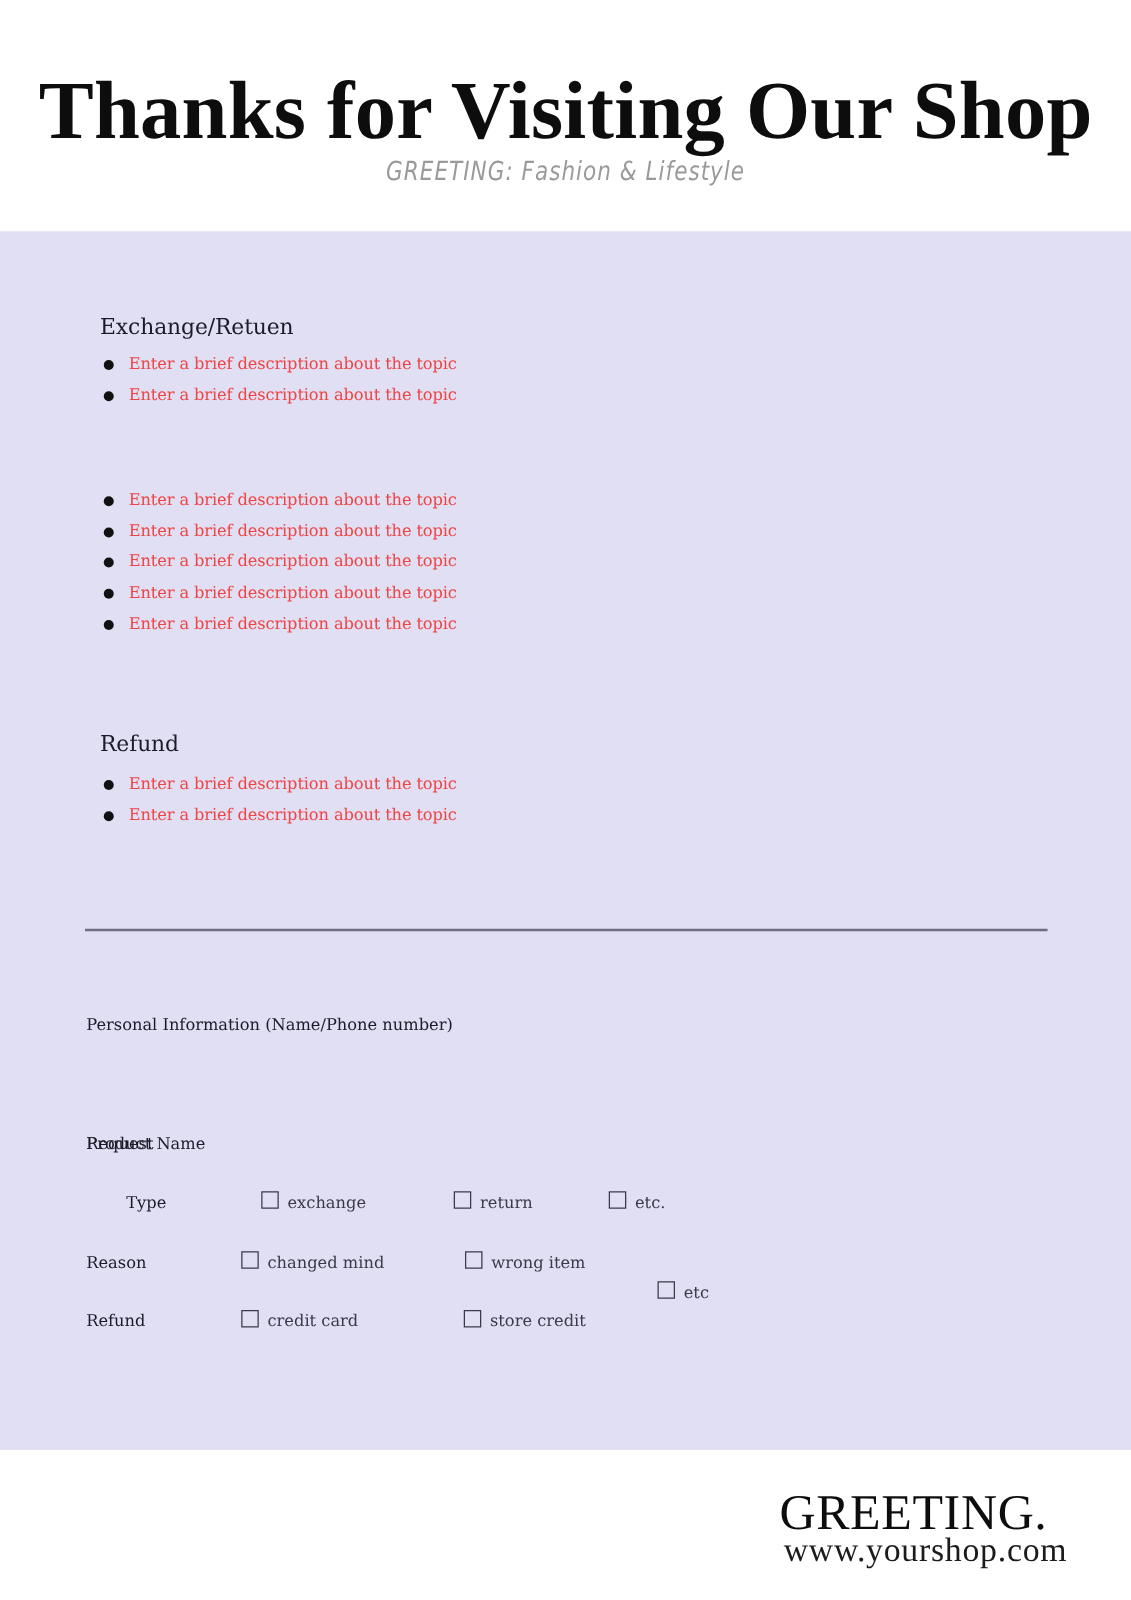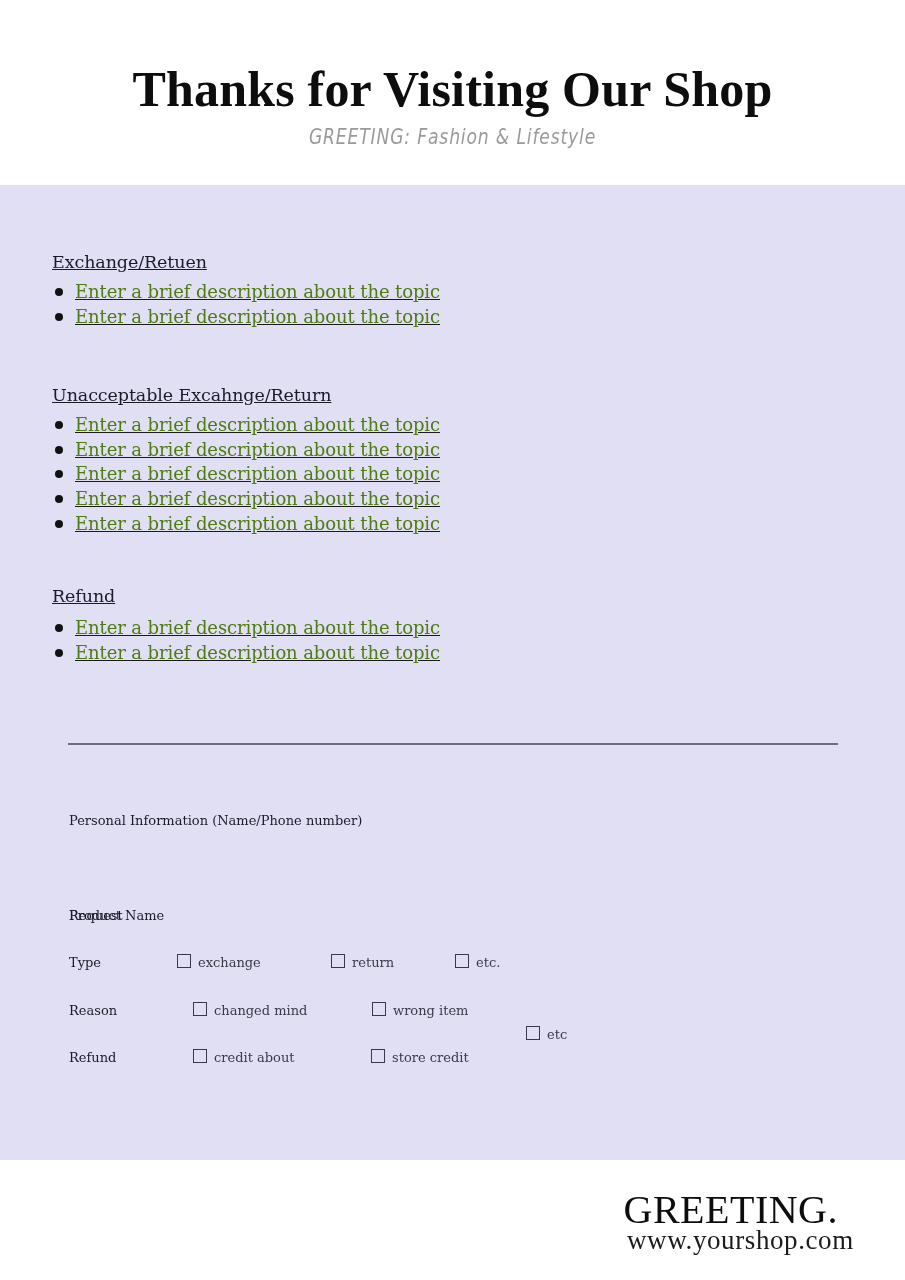--- a/index.html
+++ b/index.html
@@ -1,32 +1,32 @@
 <!DOCTYPE html>
 <html><head>
   <meta charset="utf-8">
   <style>
     * { box-sizing: border-box; margin: 0; padding: 0; }
     html, body { width: 905px; height: 1280px; background: #ffffff; overflow: hidden; }
     body { position: relative; font-family: "Liberation Serif", "DejaVu Serif", serif; color: #1b1a26; }
 
     .header { position: absolute; left: 0; top: 0; width: 905px; height: 185px; background: #ffffff; }
     .title { position: absolute; left: 0; width: 905px; top: 60px; text-align: center;
-      font-family: "Liberation Serif", serif; font-size: 50px; line-height: 58px; color: #0d0d0d; letter-spacing: 0.2px; }
+      font-family: "Liberation Serif", serif; font-size: 66px; line-height: 58px; color: #0d0d0d; letter-spacing: 0.2px; }
     .subtitle { position: absolute; left: 0; width: 905px; top: 122px; text-align: center;
       font-family: "DejaVu Sans", sans-serif; font-size: 21px; line-height: 30px; color: #9a9a9a;
       font-style: italic; letter-spacing: 1px; transform: scaleX(0.82); }
 
     .panel { position: absolute; left: 0; top: 185px; width: 905px; height: 975px; background: #e1dff3; }
 
-    .section { position: absolute; left: 52px; width: 500px; text-decoration: underline; }
+    .section { position: absolute; left: 80px; width: 500px; }
     .sec-heading { font-family: "DejaVu Serif", serif; font-size: 17.5px; line-height: 24px; color: #1c1a29; letter-spacing: -0.1px; }
     .bullets { list-style: none; margin-top: 6px; }
-    .bullet { position: relative; padding-left: 23px; font-family: "DejaVu Serif", serif; font-size: 18px;
-      line-height: 24.7px; color: #4d7c0f; white-space: nowrap; letter-spacing: -0.1px; }
+    .bullet { position: relative; padding-left: 23px; font-family: "DejaVu Serif", serif; font-size: 13px;
+      line-height: 24.7px; color: #ef4444; white-space: nowrap; letter-spacing: -0.1px; }
     .bullet-dot { position: absolute; left: 3px; top: 8px; width: 8px; height: 8px; border-radius: 50%; background: #111; }
 
     .divider { position: absolute; left: 68px; top: 743px; width: 770px; height: 2px; background: #6f6c85; }
 
     .form-row { position: absolute; left: 69px; font-family: "DejaVu Serif", serif; font-size: 13px; line-height: 24px; color: #1c1a29; white-space: nowrap; }
     .form-label { display: inline-block; width: 124px; }
     .opt { position: absolute; top: 0; white-space: nowrap; color: #3b3949; }
     .box { display: inline-block; width: 14px; height: 14px; border: 1.3px solid #3b3949; vertical-align: -1px; margin-right: 7px; }
 
     .brand { position: absolute; right: 67px; top: 1188px; font-family: "Liberation Serif", serif;
@@ -46,21 +46,20 @@
 
 <div class="section" style="top:250px;">
   <div class="sec-heading">Exchange/Retuen</div>
   <ul class="bullets">
     <li class="bullet"><span class="bullet-dot"></span><span>Enter a brief description about the topic</span></li>
     <li class="bullet"><span class="bullet-dot"></span><span>Enter a brief description about the topic</span></li>
   </ul>
 </div>
 
 <div class="section" style="top:383px;">
-  <div class="sec-heading">Unacceptable Excahnge/Return</div>
   <ul class="bullets">
     <li class="bullet"><span class="bullet-dot"></span><span>Enter a brief description about the topic</span></li>
     <li class="bullet"><span class="bullet-dot"></span><span>Enter a brief description about the topic</span></li>
     <li class="bullet"><span class="bullet-dot"></span><span>Enter a brief description about the topic</span></li>
     <li class="bullet"><span class="bullet-dot"></span><span>Enter a brief description about the topic</span></li>
     <li class="bullet"><span class="bullet-dot"></span><span>Enter a brief description about the topic</span></li>
   </ul>
 </div>
 
 <div class="section" style="top:584px;">
@@ -76,34 +75,34 @@
 <div class="form-row" style="top:809px;">
   <span>Personal Information (Name/Phone number)</span>
 </div>
 <div class="form-row" style="top:856px;margin-top:48px;">
   <span>Product Name</span>
 </div>
 <div class="form-row" style="top:904px;">
   <span>Request</span>
 </div>
 
-<div class="form-row" style="top:951px; width:600px; height:24px;">
+<div class="form-row" style="top:951px; width:600px; height:24px;margin-left:32px;">
   <span class="form-label">Type</span>
   <span class="opt" style="left:108px;text-align:right;"><span class="box"></span><span>exchange</span></span>
   <span class="opt" style="left:262px;"><span class="box"></span><span>return</span></span>
   <span class="opt" style="left:386px;"><span class="box"></span><span>etc.</span></span>
 </div>
 
 <div class="form-row" style="top:999px; width:600px; height:24px;">
   <span class="form-label">Reason</span>
   <span class="opt" style="left:124px;"><span class="box"></span><span>changed mind</span></span>
   <span class="opt" style="left:303px;"><span class="box"></span><span>wrong item</span></span>
   <span class="opt" style="left:457px;margin-top:24px;"><span class="box"></span><span>etc</span></span>
 </div>
 
 <div class="form-row" style="top:1046px; width:600px; height:24px;">
   <span class="form-label">Refund</span>
-  <span class="opt" style="left:124px;"><span class="box"></span><span>credit about</span></span>
+  <span class="opt" style="left:124px;"><span class="box"></span><span>credit card</span></span>
   <span class="opt" style="left:274px;margin-left:28px;"><span class="box"></span><span>store credit</span></span>
 </div>
 
 <div class="brand">GREETING.</div>
 <div class="url">www.yourshop.com</div>
 
 </body></html>

